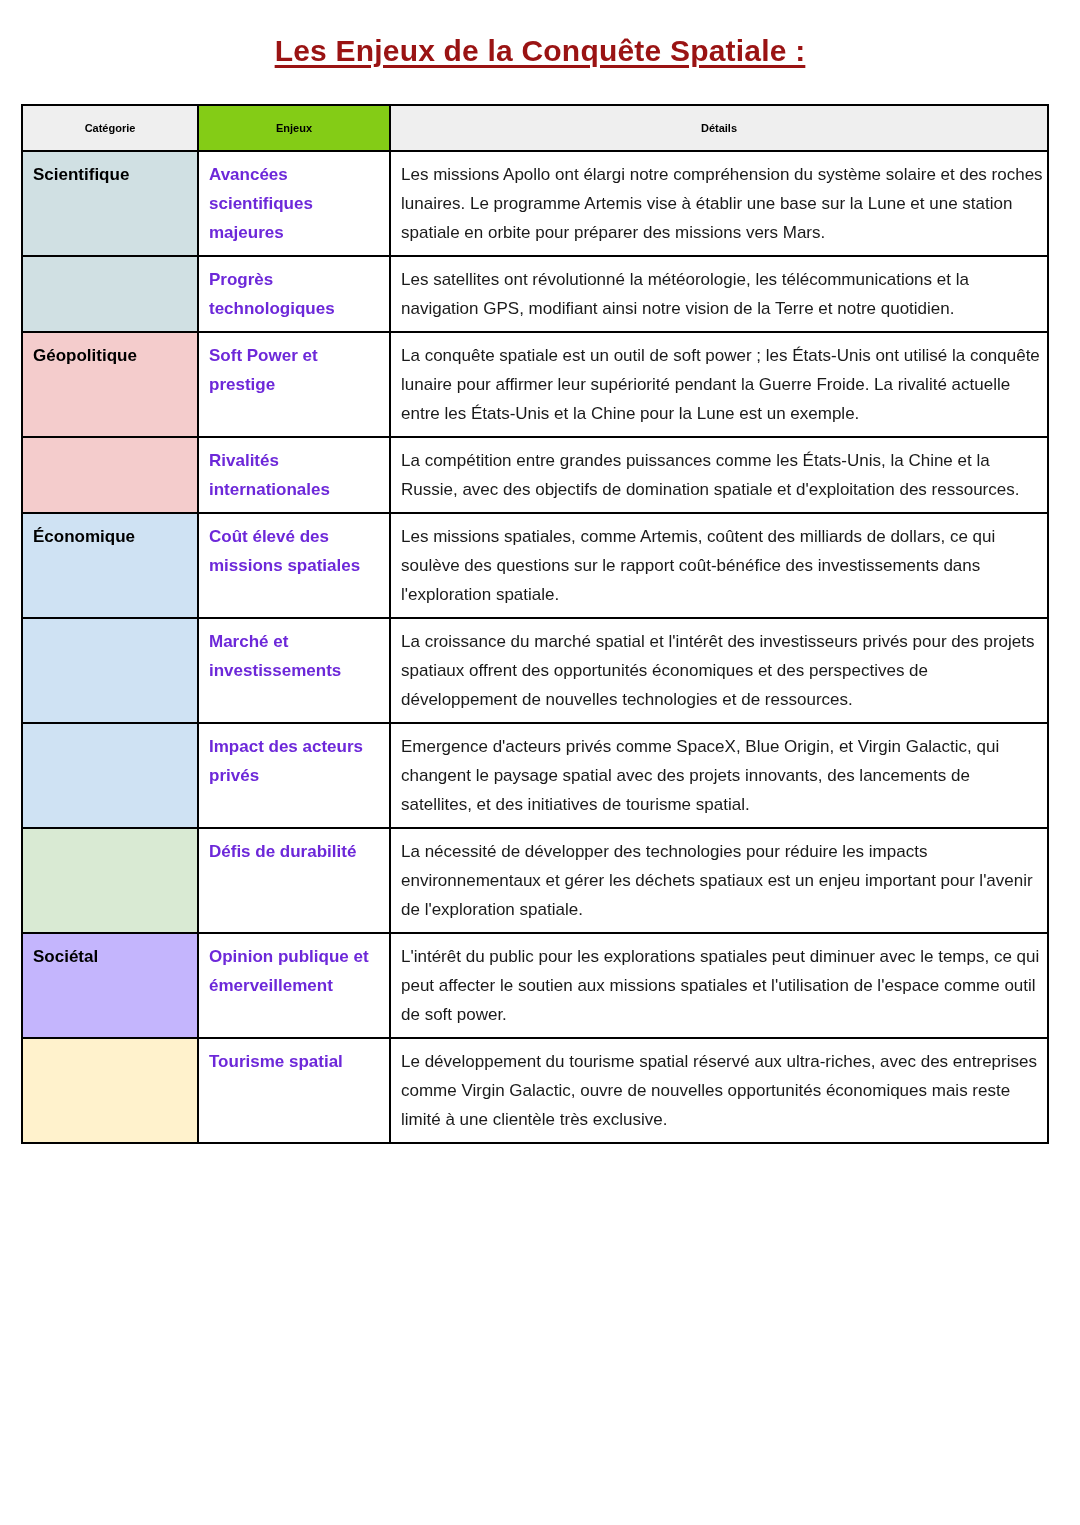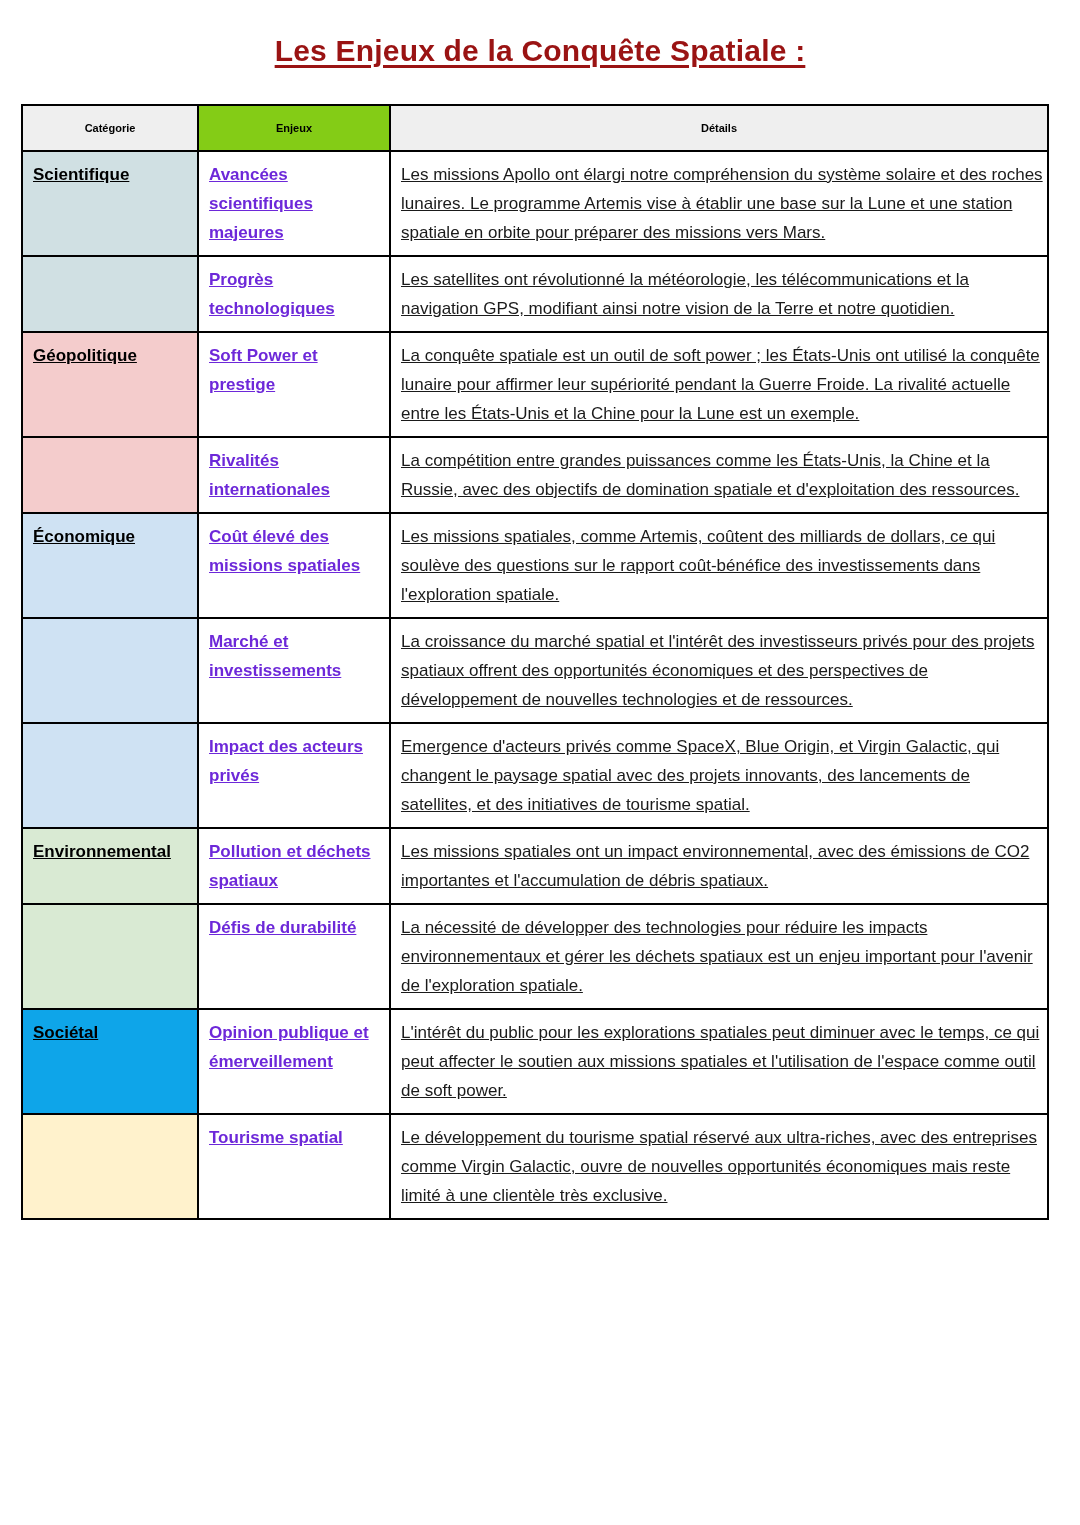--- a/index.html
+++ b/index.html
@@ -45,21 +45,20 @@
     padding: 8px 6px;
     line-height: 28px;
     color: #000000;
   }
   table.issues td {
     border: 2px solid #000000;
     vertical-align: top;
     font-size: 17px;
     line-height: 29px;
     padding: 8px 4px 8px 10px;
-    text-decoration: underline;
   }
   td.cat-cell {
     font-weight: bold;
     color: #000000;
   }
   td.enjeu-cell {
     font-weight: bold;
     color: #6d28d9;
     background: #ffffff;
     padding-right: 6px;
@@ -123,31 +122,26 @@
         <td class="cat-cell" style="background-color: rgb(207, 226, 243);"></td>
         <td class="enjeu-cell">Marché et investissements</td>
         <td class="detail-cell">La croissance du marché spatial et l'intérêt des investisseurs privés pour des projets spatiaux offrent des opportunités économiques et des perspectives de développement de nouvelles technologies et de ressources.</td>
       </tr>
       <tr>
         <td class="cat-cell" style="background-color: rgb(207, 226, 243);"></td>
         <td class="enjeu-cell">Impact des acteurs privés</td>
         <td class="detail-cell">Emergence d'acteurs privés comme SpaceX, Blue Origin, et Virgin Galactic, qui changent le paysage spatial avec des projets innovants, des lancements de satellites, et des initiatives de tourisme spatial.</td>
       </tr>
       <tr>
-        <td class="cat-cell" style="background-color: rgb(217, 234, 211);">Environnemental</td>
-        <td class="enjeu-cell">Pollution et déchets spatiaux</td>
-        <td class="detail-cell">Les missions spatiales ont un impact environnemental, avec des émissions de CO2 importantes et l'accumulation de débris spatiaux.</td>
-      </tr>
-      <tr>
         <td class="cat-cell" style="background-color: rgb(217, 234, 211);"></td>
         <td class="enjeu-cell">Défis de durabilité</td>
         <td class="detail-cell">La nécessité de développer des technologies pour réduire les impacts environnementaux et gérer les déchets spatiaux est un enjeu important pour l'avenir de l'exploration spatiale.</td>
       </tr>
       <tr>
-        <td class="cat-cell" style="background-color: #0ea5e9; margin-left: 43px;">Sociétal</td>
+        <td class="cat-cell" style="background-color: #c4b5fd; margin-left: 43px;">Sociétal</td>
         <td class="enjeu-cell">Opinion publique et émerveillement</td>
         <td class="detail-cell">L'intérêt du public pour les explorations spatiales peut diminuer avec le temps, ce qui peut affecter le soutien aux missions spatiales et l'utilisation de l'espace comme outil de soft power.</td>
       </tr>
       <tr>
         <td class="cat-cell" style="background-color: rgb(255, 242, 204);"></td>
         <td class="enjeu-cell">Tourisme spatial</td>
         <td class="detail-cell">Le développement du tourisme spatial réservé aux ultra-riches, avec des entreprises comme Virgin Galactic, ouvre de nouvelles opportunités économiques mais reste limité à une clientèle très exclusive.</td>
       </tr>
     </tbody>
   </table>

